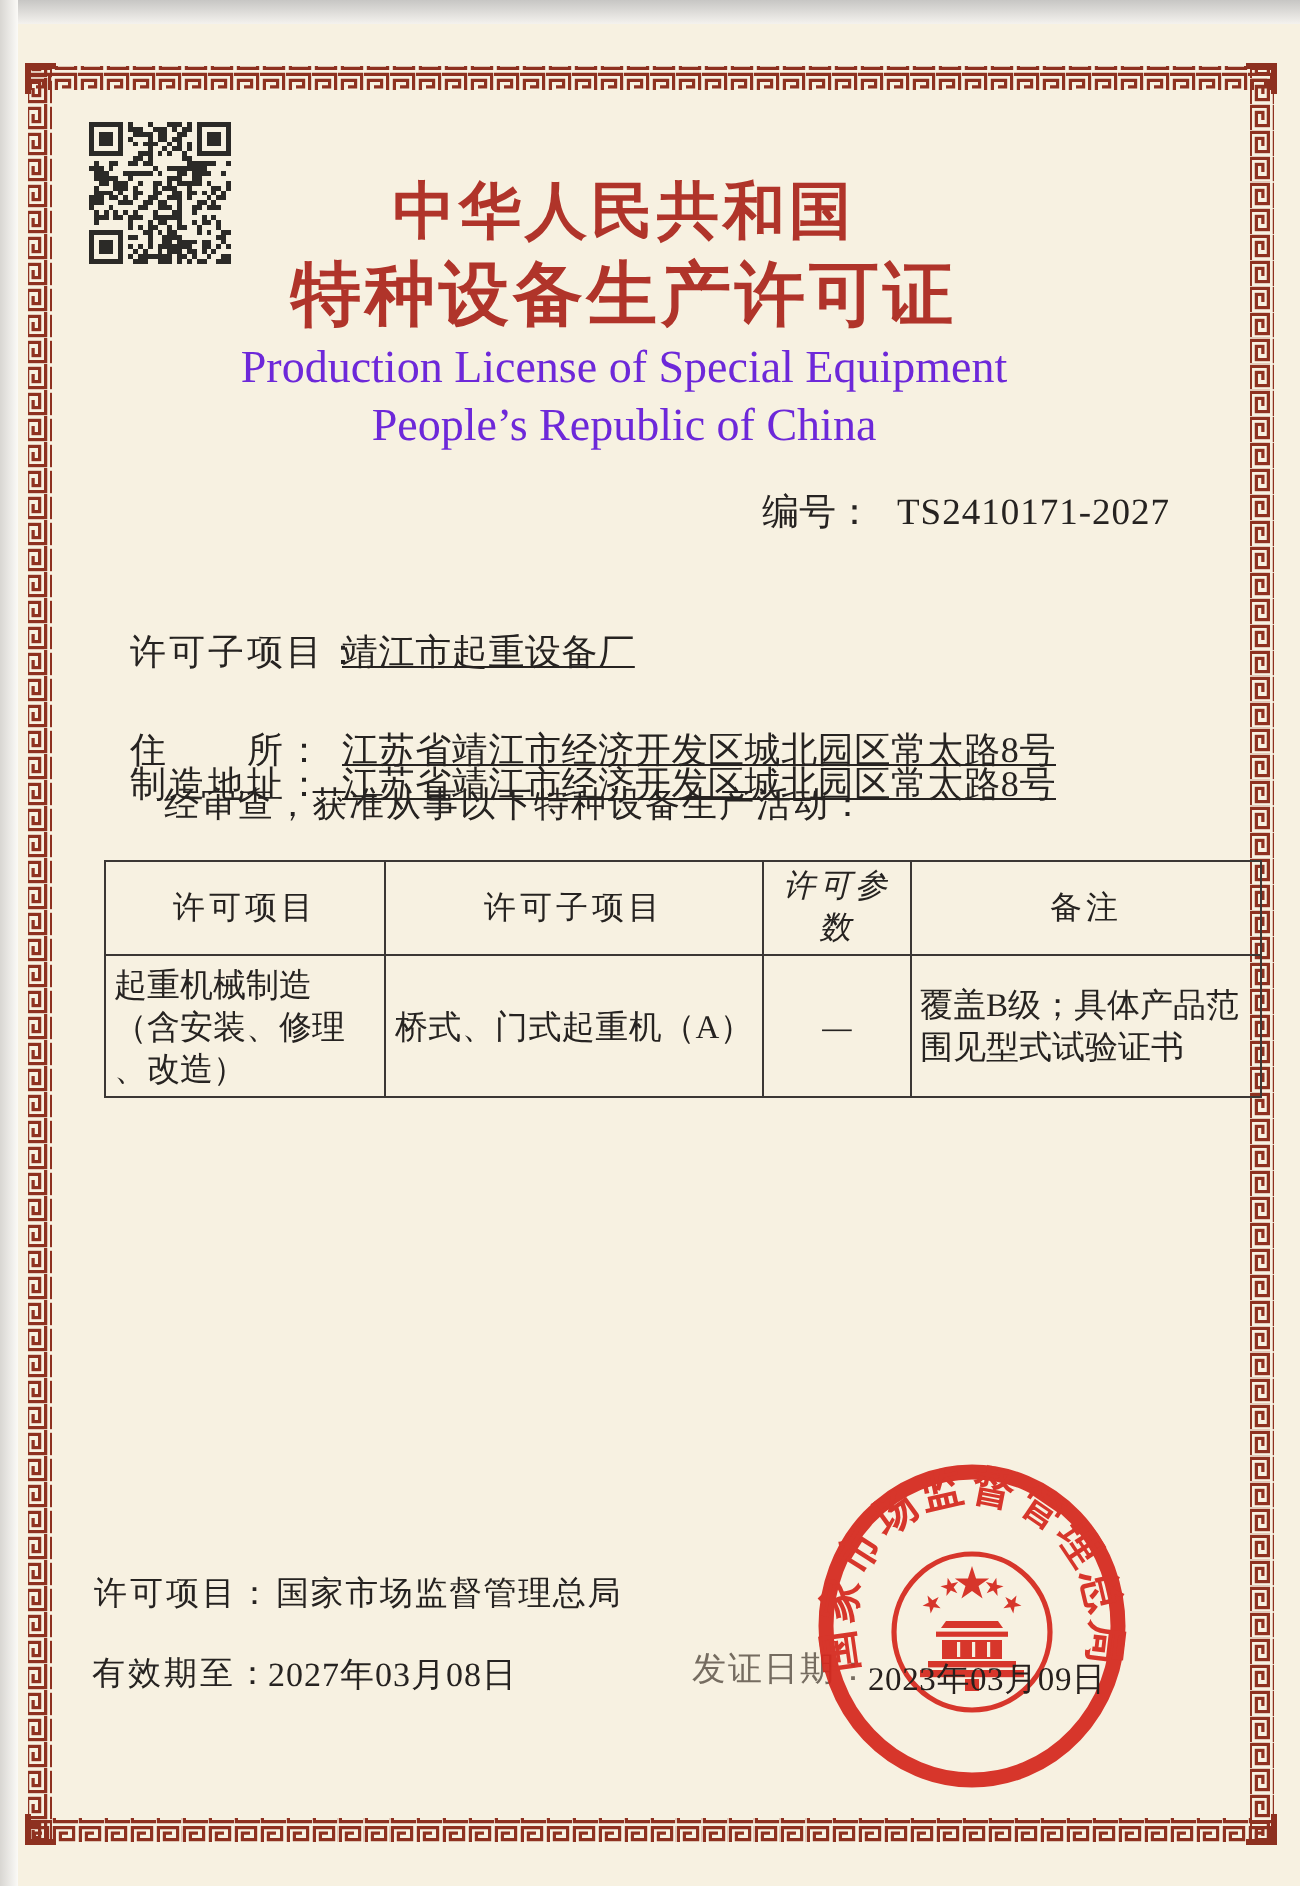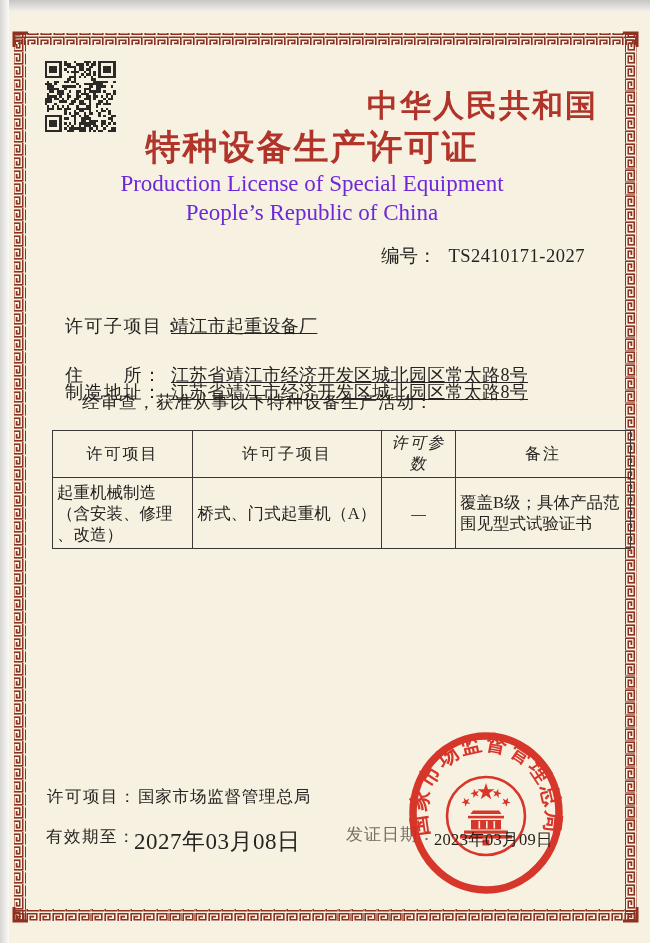--- a/index.html
+++ b/index.html
@@ -9,21 +9,21 @@
   
   .scan-top{position:absolute;left:0;top:0;width:650px;height:12px;
             background:linear-gradient(#c7c6c4,#f4f2ee);}
   .scan-left{position:absolute;left:0;top:0;width:9px;height:943px;
              background:linear-gradient(90deg,#d8d6d2,#fbfaf7);}
   .border-svg{position:absolute;left:0;top:0;pointer-events:none;}
   .qr{position:absolute;left:43px;top:61px;width:74px;height:71px;}
   .qr svg{width:100%;height:100%;display:block;}
 
   .header{position:absolute;left:26px;top:86px;width:572px;text-align:center;}
-  .t-cn1{font-size:31px;font-weight:bold;letter-spacing:2px;color:#b0342a;line-height:1.3;text-align:right;}
+  .t-cn1{font-size:31px;font-weight:bold;letter-spacing:2px;color:#b0342a;line-height:1.3;}
   .t-cn2{font-size:35px;font-weight:bold;letter-spacing:2px;color:#b0342a;line-height:1.25;}
   .t-en{font-size:23px;color:#6d28d9;line-height:1.26;}
 
   .license-no{position:absolute;left:381px;top:243px;font-size:18.5px;}
   .license-no .num{margin-left:12px;letter-spacing:0.5px;}
 
   .field-row{position:absolute;left:47px;font-size:18px;white-space:pre;}
   .field-row .lbl{display:inline-block;width:106px;letter-spacing:1.5px;}
   .field-row .val{letter-spacing:0.3px;text-decoration:underline;}
   .row1{top:293px;} .row2{top:342px;} .row3{top:359px;}
@@ -35,21 +35,21 @@
   table.lic th{font-weight:normal;font-size:16px;letter-spacing:2px;height:27px;text-align:center;}
   table.lic td{height:66px;vertical-align:middle;line-height:21px;}
   .c1{width:131px;white-space:pre-line;}
   .c2{width:180px;text-align:center;letter-spacing:0.2px;}
   .c3{width:65px;text-align:center;font-style:italic;}
   .c4{width:166px;text-align:left;white-space:pre-line;padding-left:6px;}
 
   .issuer-lbl{position:absolute;left:47px;top:786px;font-size:16.5px;letter-spacing:1.5px;}
   .issuer-val{position:absolute;left:138px;top:786px;font-size:16.5px;letter-spacing:0.8px;}
   .valid-lbl{position:absolute;left:46px;top:826px;font-size:16.5px;letter-spacing:1.5px;}
-  .valid-val{position:absolute;left:134px;top:826px;font-size:23px;letter-spacing:0.5px;}
+  .valid-val{position:absolute;left:134px;top:826px;font-size:17px;letter-spacing:0.5px;}
 
   .issue-lbl{position:absolute;left:346px;top:823px;font-size:17px;color:#756c60;
              letter-spacing:1px;z-index:1;}
   .seal{position:absolute;left:400px;top:722px;z-index:2;opacity:0.93;}
   .issue-date{position:absolute;left:434px;top:829px;font-size:16.5px;color:#26201d;z-index:3;
               letter-spacing:0.3px;}
 </style>
 </head>
 <body>
 

